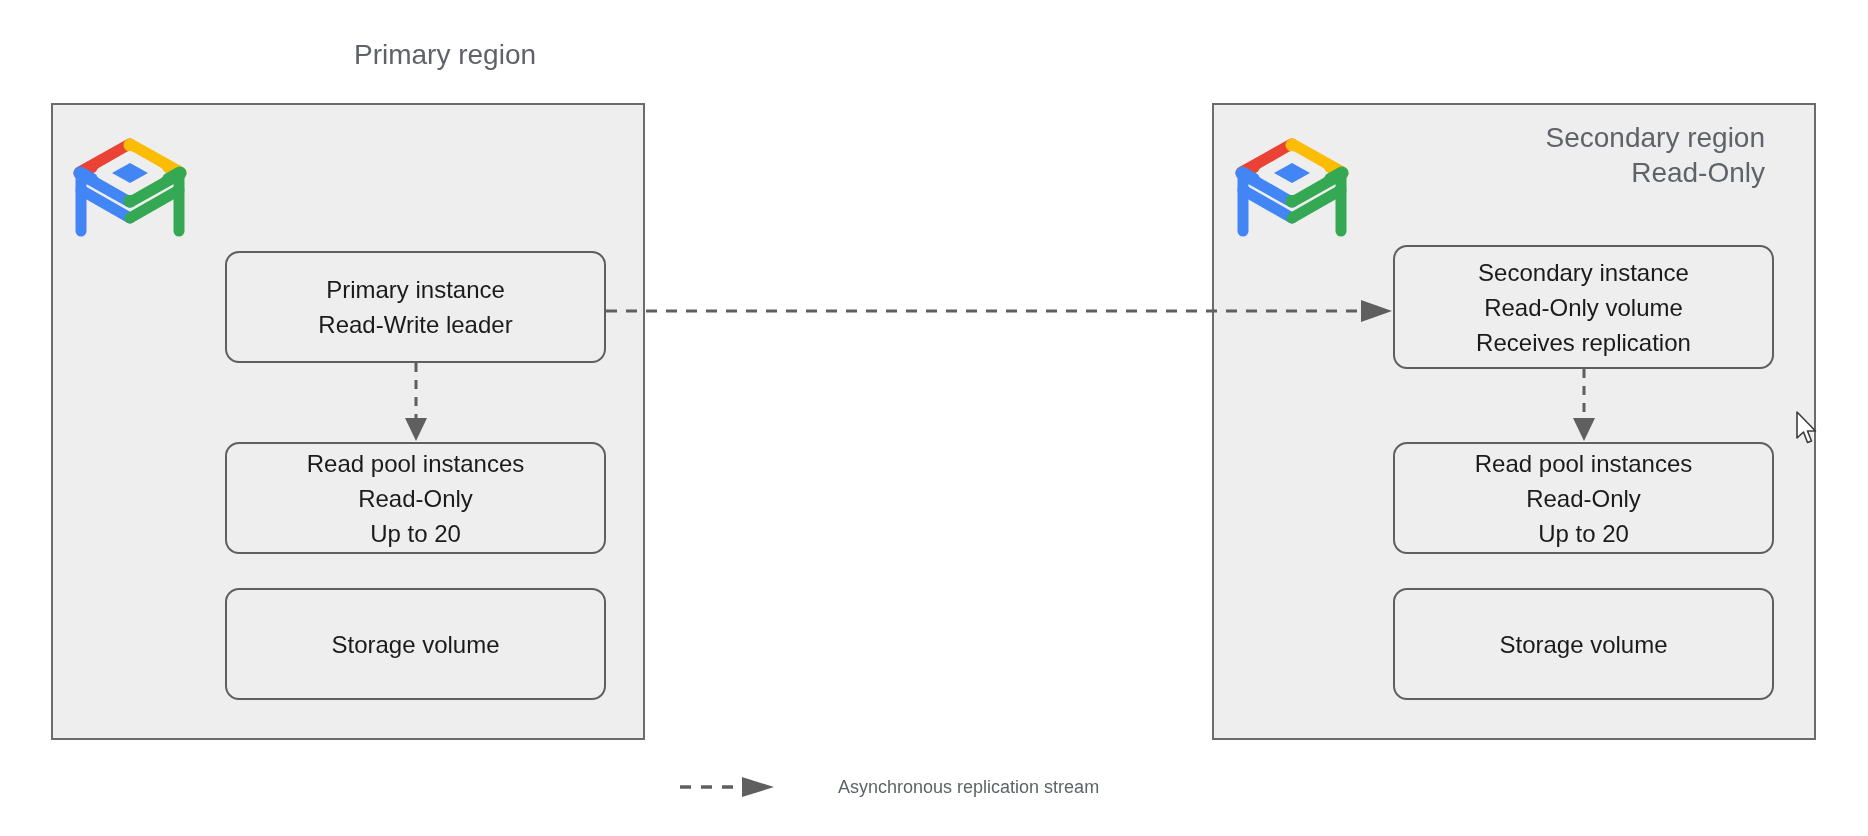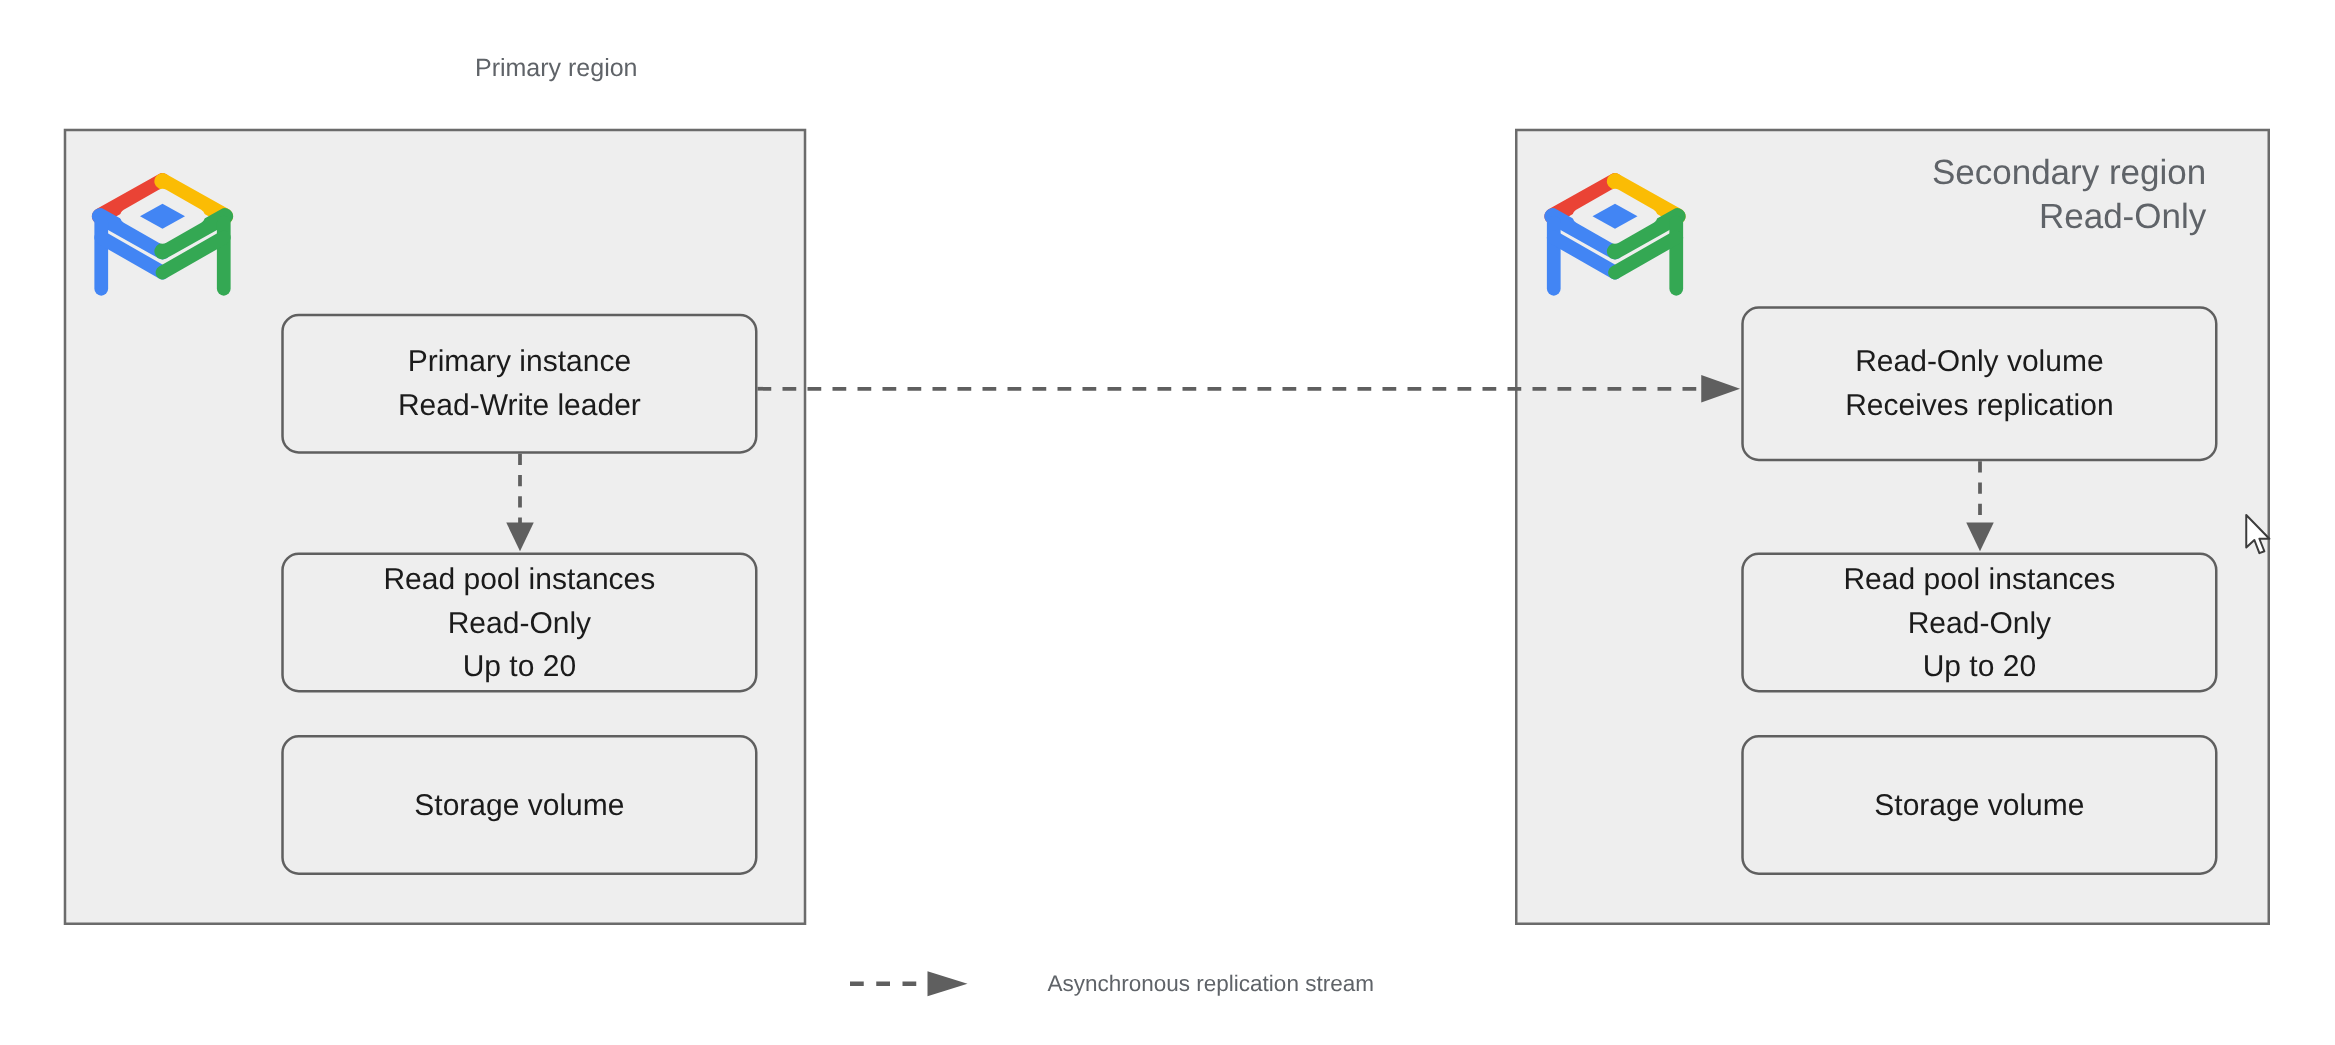--- a/index.html
+++ b/index.html
@@ -15,21 +15,21 @@
     width: 1868px;
     height: 836px;
     background: #ffffff;
     overflow: hidden;
   }
 
   
   .region-label {
     position: absolute;
     color: #5f6368;
-    font-size: 20px;
+    font-size: 28px;
     line-height: 34px;
     white-space: nowrap;
     text-align: center;
   }
 
   
   .cluster-panel {
     position: absolute;
     background: #eeeeee;
     border: 2px solid #6b6b6b;
@@ -181,20 +181,21 @@
     <span class="l1">Secondary region</span>
     <span class="l2">Read-Only</span>
   </div>
 
   <svg class="connector" style="left:606px; top:298px; width:790px; height:26px;" width="790" height="26" viewBox="0 0 790 26">
     <line x1="0" y1="13" x2="758" y2="13" stroke="#5f5f5f" stroke-width="3" stroke-dasharray="11 9"></line>
     <polygon points="755,2 755,24 786,13" fill="#5f5f5f"></polygon>
   </svg>
 
   <div class="node-box" style="left:1393px; top:245px; width:381px; height:124px;">
+    <span>Secondary instance</span>
     <span>Read-Only volume</span>
     <span>Receives replication</span>
   </div>
 
   <svg class="connector" style="left:1567px; top:369px; width:34px; height:75px;" width="34" height="75" viewBox="0 0 34 75">
     <line x1="17" y1="0" x2="17" y2="50" stroke="#5f5f5f" stroke-width="3" stroke-dasharray="9 8"></line>
     <polygon points="6,49 28,49 17,72" fill="#5f5f5f"></polygon>
   </svg>
 
   <div class="node-box" style="left:1393px; top:442px; width:381px; height:112px;">

